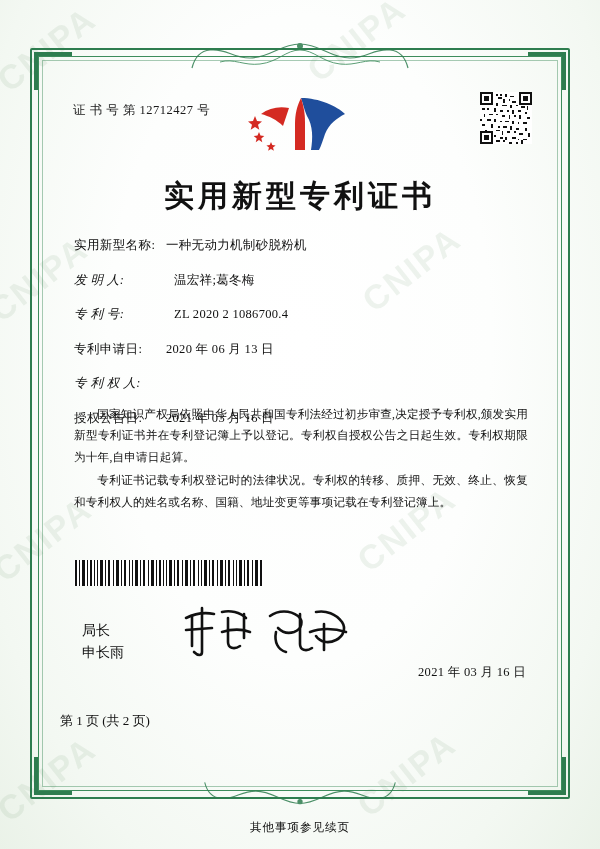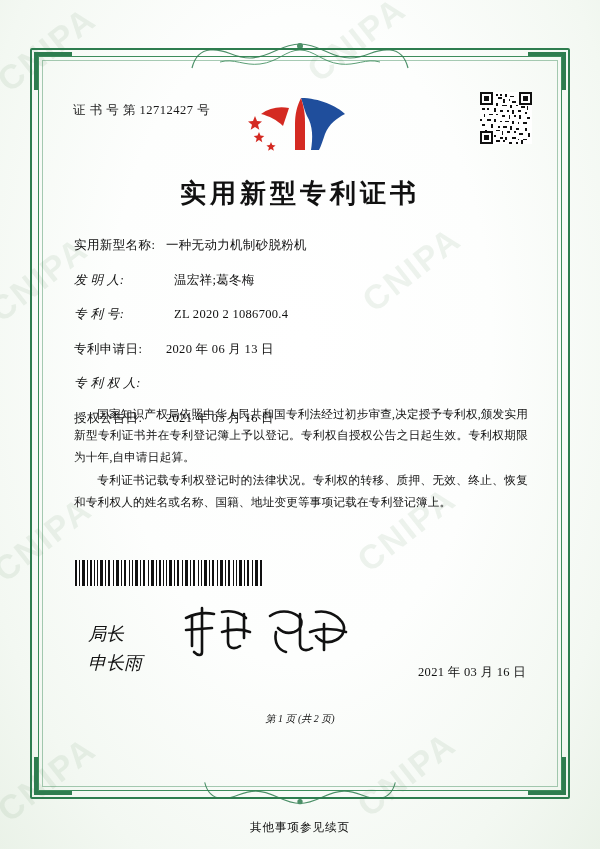--- a/index.html
+++ b/index.html
@@ -86,21 +86,21 @@
     top:20px;width:110px;height:62px;
   }
   .qr{
     position:absolute;right:8px;top:20px;
     width:52px;height:52px;
   }
 
   .title{
     position:absolute;left:0;right:0;top:104px;
     text-align:center;
-    font-size:26px;font-weight:700;letter-spacing:4px;
+    font-size:30px;font-weight:700;letter-spacing:4px;
     color:#111;
     font-family:"DejaVu Serif","Liberation Serif",serif;
   }
 
   
   .fields{
     position:absolute;left:14px;right:10px;top:165px;
     font-size:12.5px;color:#101010;
   }
   .row{display:flex;align-items:baseline;margin-bottom:17.5px;}
@@ -131,34 +131,34 @@
   .paras p{margin:0 0 2px 0;text-indent:2em;}
 
   
   .barcode{
     position:absolute;left:14px;top:488px;
     width:190px;height:26px;
   }
 
   
   .sig-label{
-    position:absolute;left:28px;top:548px;
-    font-size:18px;line-height:1.6;color:#111;font-style:italic;
+    position:absolute;left:22px;top:548px;
+    font-size:14px;line-height:1.6;color:#111;
   }
   .sig{
     position:absolute;left:118px;top:530px;
     width:175px;height:56px;
   }
   .sig-date{
     position:absolute;right:14px;top:592px;
     font-size:12.5px;color:#111;letter-spacing:.3px;
   }
   .page-num{
     position:absolute;left:0;right:0;top:640px;
-    text-align:center;font-size:10px;color:#111;font-style:italic;
+    text-align:left;font-size:13px;color:#111;
   }
   .footnote{
     position:absolute;left:0;right:0;bottom:14px;
     text-align:center;font-size:11.5px;color:#111;letter-spacing:1px;
   }
 </style>
 </head>
 <body>
 
 <div class="page">

